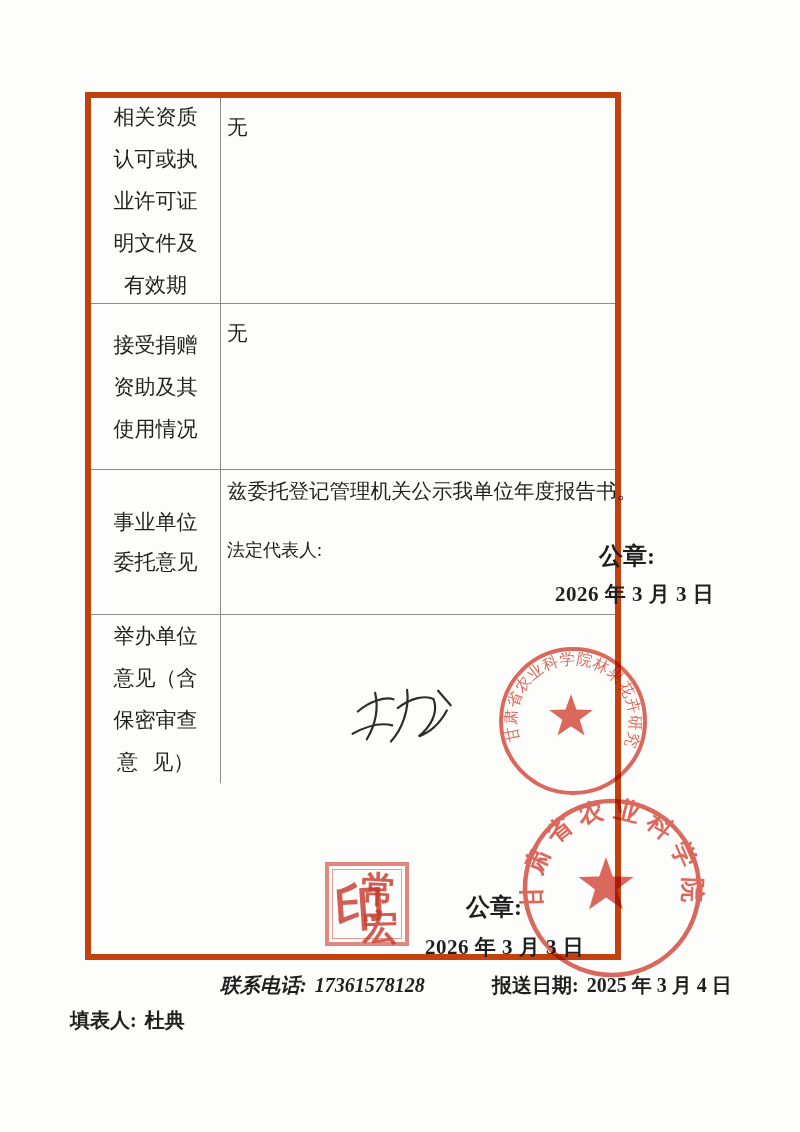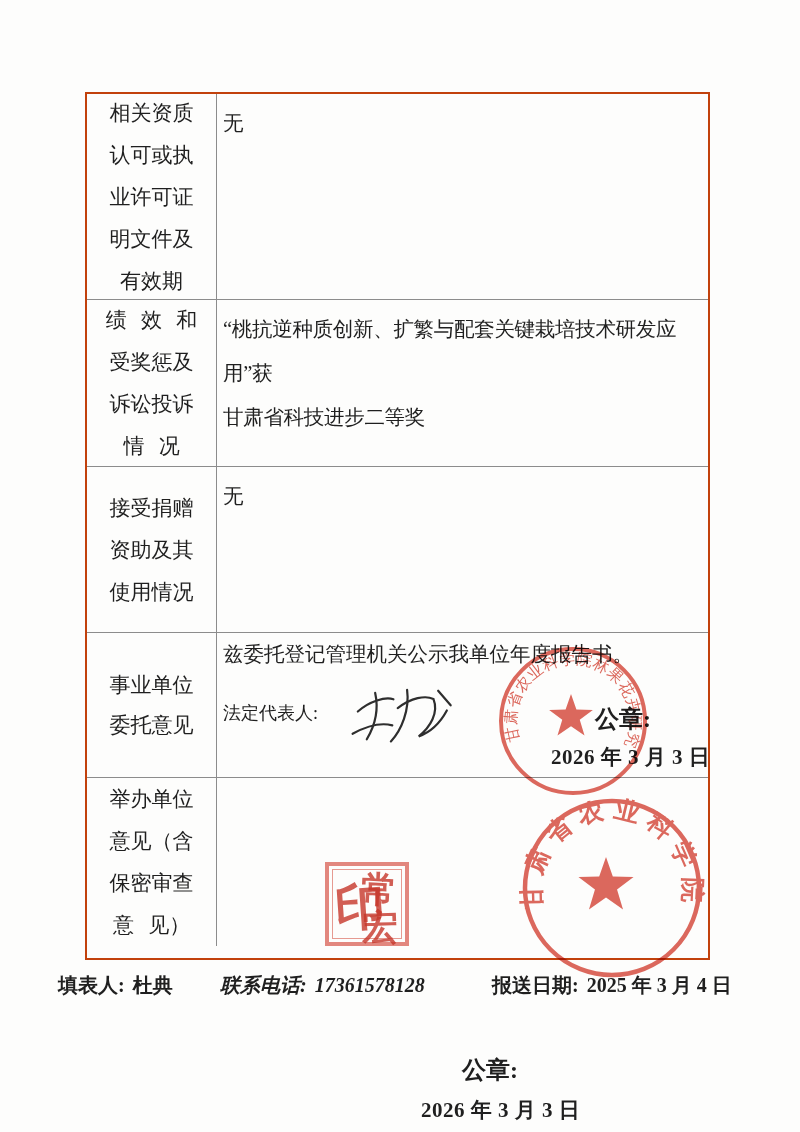--- a/index.html
+++ b/index.html
@@ -8,22 +8,22 @@
     font-family: "Liberation Serif", "DejaVu Serif", serif;
     background:#fdfdfc;
     position:relative;
     color:#1f1f1f;
     overflow:hidden;
   }
   .page { position:absolute; inset:0; }
 
   
   .report-table {
-    position:absolute; left:85px; top:92px; width:625px; height:868px;
-    border:2px solid #c2410c; display:flex; flex-direction:column;
+    position:absolute; left:85px; top:92px; width:536px; height:868px;
+    border:6px solid #c2410c; display:flex; flex-direction:column;
   }
   .trow { display:flex; border-bottom:1px solid #8c8c8c; }
   .trow:last-child { border-bottom:none;flex-direction:column; }
   .label-cell {
     width:130px; border-right:1px solid #8c8c8c; flex:none;
     display:flex; flex-direction:column; justify-content:center; align-items:center;
     font-size:21px; line-height:42px; text-align:center;
   }
   .label-line { word-spacing:9px; white-space:pre; }
   .content-cell { flex:1; position:relative; }
@@ -32,21 +32,21 @@
     letter-spacing:-0.3px;
   }
   .abs { position:absolute; white-space:nowrap; }
   .seal-label { font-weight:bold; font-size:24px; }
   .seal-date { font-weight:bold; font-size:21px; letter-spacing:0.5px; }
 
   
   .footer-line { position:absolute; top:972px; left:0; width:800px; height:30px;
     font-size:20px; font-weight:bold; }
   .footer-group { position:absolute; top:0; white-space:nowrap; }
-  .fg1 { left:58px; } .fg2 { left:220px;font-style:italic; } .fg3 { left:492px; }
+  .fg1 { left:70px;margin-top:35px; } .fg2 { left:220px;font-style:italic; } .fg3 { left:492px; }
   .footer-group .val { margin-left:8px; }
 
   
   .seal-svg { position:absolute; mix-blend-mode:multiply; opacity:.82; pointer-events:none; }
   .seal-round1 { left:487px; top:635px; }
   .seal-round2 { left:490px; top:768px; }
   .square-seal {
     position:absolute; left:325px; top:862px; width:84px; height:84px;
     border:4px solid rgba(214,72,58,.65); mix-blend-mode:multiply;
   }
@@ -76,34 +76,20 @@
         <span class="label-line">认可或执</span>
         <span class="label-line">业许可证</span>
         <span class="label-line">明文件及</span>
         <span class="label-line">有效期</span>
       </div>
       <div class="content-cell">
         <div class="content-text">无</div>
       </div>
     </div>
 
-    <div class="trow" style="height:167px">
-      <div class="label-cell">
-        <span class="label-line">绩 效 和</span>
-        <span class="label-line">受奖惩及</span>
-        <span class="label-line">诉讼投诉</span>
-        <span class="label-line">情 况</span>
-      </div>
-      <div class="content-cell">
-        <div class="content-text">
-          <div>“桃抗逆种质创新、扩繁与配套关键栽培技术研发应用”获</div>
-          <div>甘肃省科技进步二等奖</div>
-        </div>
-      </div>
-    </div>
 
     <div class="trow" style="height:166px">
       <div class="label-cell">
         <span class="label-line">接受捐赠</span>
         <span class="label-line">资助及其</span>
         <span class="label-line">使用情况</span>
       </div>
       <div class="content-cell">
         <div class="content-text">无</div>
       </div>

